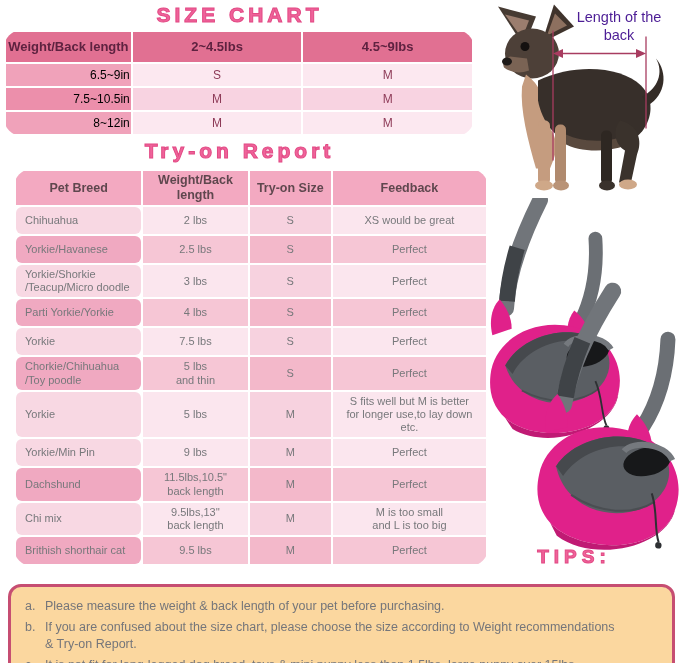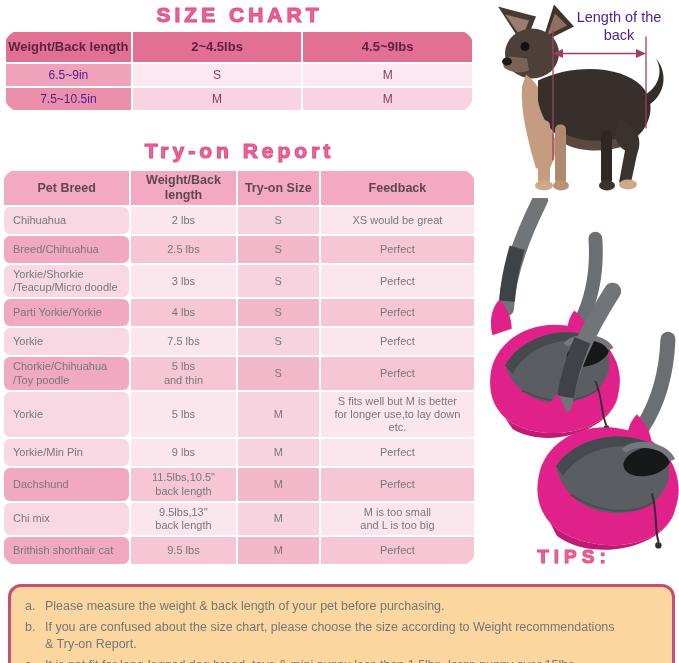--- a/index.html
+++ b/index.html
@@ -14,26 +14,26 @@
   .tips-title{position:absolute;top:546px;left:480px;width:188px;font-size:19px;letter-spacing:5px;}
 
   
   .tbl-wrap{position:absolute;border-radius:18px;overflow:hidden;background:#fff;}
   table{border-collapse:separate;border-spacing:2px;width:100%;table-layout:fixed;}
   th,td{text-align:center;vertical-align:middle;white-space:pre-line;line-height:1.2;}
 
   .size-wrap{left:4px;top:30px;width:470px;}
   .size-tbl th{background:#e17092;color:#5e2240;font-size:13px;height:28px;font-weight:bold;}
   .size-tbl td{font-size:12px;height:20px;}
-  .size-tbl td.rowlabel{background:#f0a2ba;color:#4c1d95;}
+  .size-tbl td.rowlabel{background:#f0a2ba;color:#000000;text-align:right;}
   .size-tbl tr.dark td.rowlabel{background:#ec8fab;}
   .size-tbl td.val{background:#fce8f0;color:#8d3a57;}
   .size-tbl tr.dark td.val{background:#f8d3e1;}
 
-  .try-wrap{left:2px;top:169px;width:474px;}
+  .try-wrap{left:14px;top:169px;width:474px;}
   .try-tbl th{background:#f3a9c1;color:#5f474e;font-size:12.5px;height:32px;font-weight:bold;}
   .try-tbl td{font-size:11px;color:#77787b;height:21px;padding:3px 4px;}
   .try-tbl td.c1{text-align:left;padding-left:9px;border-radius:6px;}
   .try-tbl tr.lite td{background:#fbe6ee;}
   .try-tbl tr.lite td.c1{background:#f8d8e3;}
   .try-tbl tr.lite td.c3{background:#f7d2df;}
   .try-tbl tr.dark td{background:#f6c6d5;}
   .try-tbl tr.dark td.c1{background:#f0a9c1;}
   .try-tbl tr.dark td.c3{background:#f3b8ca;}
 
@@ -74,20 +74,25 @@
         <th>2~4.5lbs</th>
         <th>4.5~9lbs</th>
       </tr>
       <tr class="lite">
         <td class="rowlabel">6.5~9in</td>
         <td class="val">S</td>
         <td class="val">M</td>
       </tr>
       <tr class="dark">
         <td class="rowlabel">7.5~10.5in</td>
+        <td class="val">M</td>
+        <td class="val">M</td>
+      </tr>
+      <tr class="lite">
+        <td class="rowlabel">8~12in</td>
         <td class="val">M</td>
         <td class="val">M</td>
       </tr>
     </tbody>
       </table>
   </div>
 
   <div class="tbl-wrap try-wrap">
     <table class="try-tbl">
       <colgroup>
@@ -103,21 +108,21 @@
         <th>Try-on Size</th>
         <th>Feedback</th>
       </tr>
       <tr class="lite">
         <td class="c1">Chihuahua</td>
         <td class="c2">2 lbs</td>
         <td class="c3">S</td>
         <td class="c4">XS would be great</td>
       </tr>
       <tr class="dark">
-        <td class="c1">Breed/Chihuahua</td>
+        <td class="c1">Yorkie/Havanese</td>
         <td class="c2">2.5 lbs</td>
         <td class="c3">S</td>
         <td class="c4">Perfect</td>
       </tr>
       <tr class="lite">
         <td class="c1">Yorkie/Shorkie
 /Teacup/Micro doodle</td>
         <td class="c2">3 lbs</td>
         <td class="c3">S</td>
         <td class="c4">Perfect</td>

